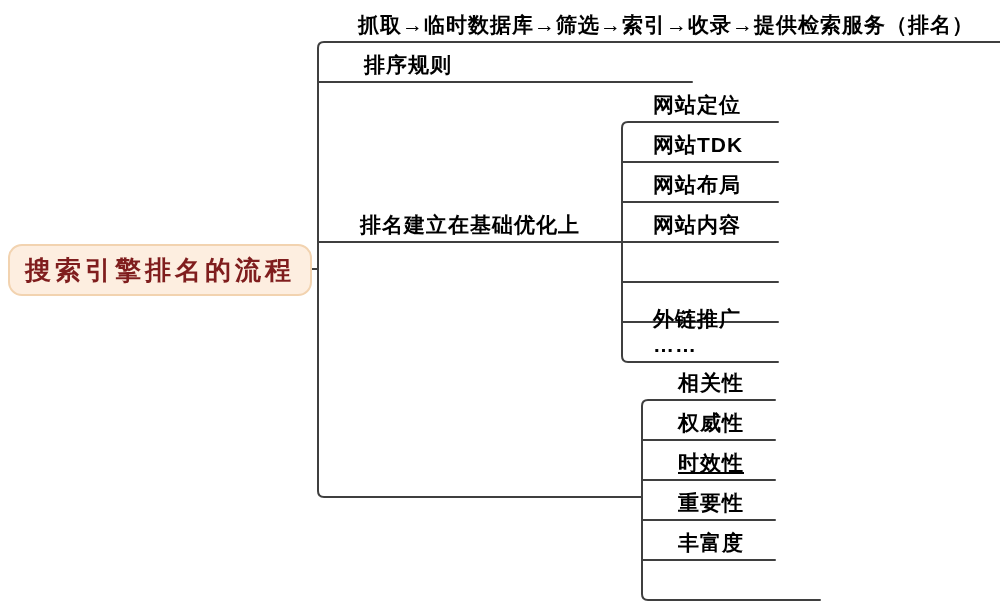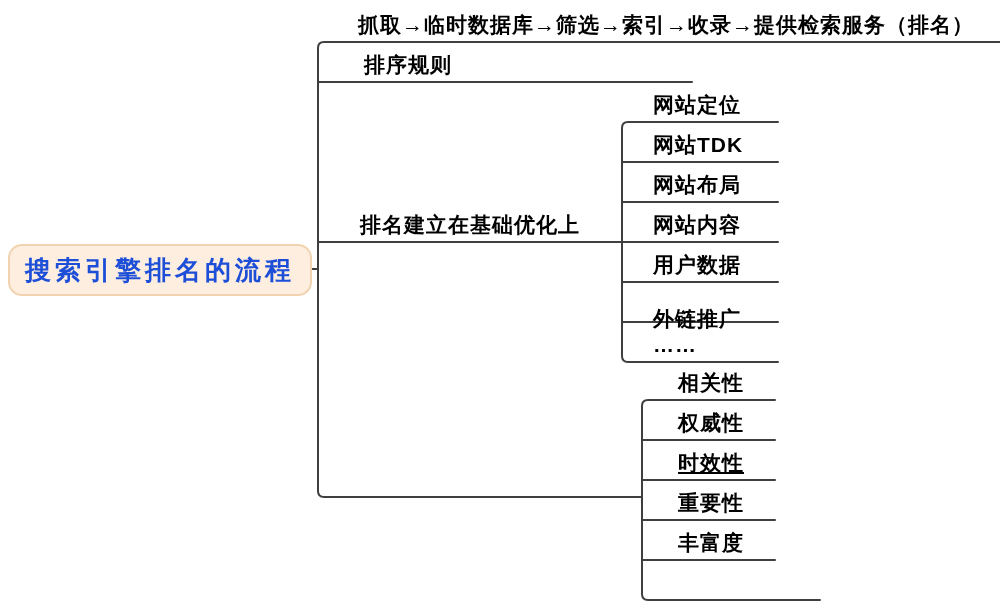--- a/index.html
+++ b/index.html
@@ -28,21 +28,21 @@
     position: absolute;
     left: 8px; top: 244px;
     width: 300px; height: 48px;
     background: #fdeee0;
     border: 2px solid #f2d3b0;
     border-radius: 14px;
     display: flex; align-items: center; justify-content: center;
     font-size: 26px;
     font-weight: bold;
     letter-spacing: 4px;
-    color: #1d4ed8;
+    color: #7f1d1d;
     white-space: nowrap;
   }
 </style>
 </head>
 <body>
 
 <div id="canvas">
 
   <svg id="connectors" width="1000" height="605" viewBox="0 0 1000 605">
     <g fill="none" stroke="#3f3f3f" stroke-width="2" stroke-linecap="round">
@@ -73,21 +73,20 @@
 
   <div class="node-label" style="left:358px; top:10px;">抓取→临时数据库→筛选→索引→收录→提供检索服务（排名）</div>
 
   <div class="node-label" style="left:364px; top:50px;">排序规则</div>
 
   <div class="node-label" style="left:360px; top:210px;">排名建立在基础优化上</div>
   <div class="node-label" style="left:653px; top:90px;">网站定位</div>
   <div class="node-label" style="left:653px; top:130px;">网站TDK</div>
   <div class="node-label" style="left:653px; top:170px;">网站布局</div>
   <div class="node-label" style="left:653px; top:210px;">网站内容</div>
-  <div class="node-label" style="left:653px; top:250px;">用户数据</div>
   <div class="node-label" style="left:653px; top:304px;text-align:right;">外链推广</div>
   <div class="node-label" style="left:653px; top:330px;">……</div>
 
   <div class="node-label" style="left:678px; top:368px;">相关性</div>
   <div class="node-label" style="left:678px; top:408px;">权威性</div>
   <div class="node-label" style="left:678px; top:448px;text-decoration:underline;">时效性</div>
   <div class="node-label" style="left:678px; top:488px;">重要性</div>
   <div class="node-label" style="left:678px; top:528px;">丰富度</div>
 
 </div>

